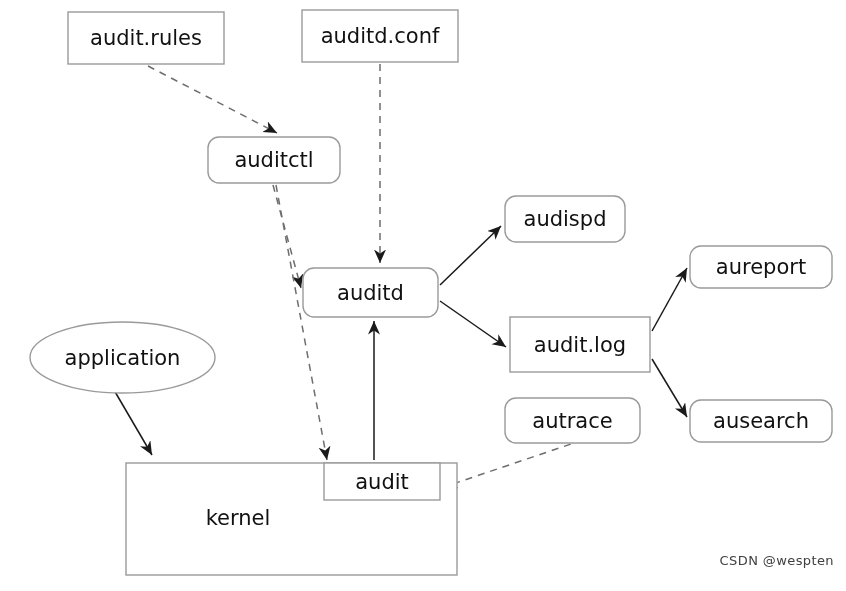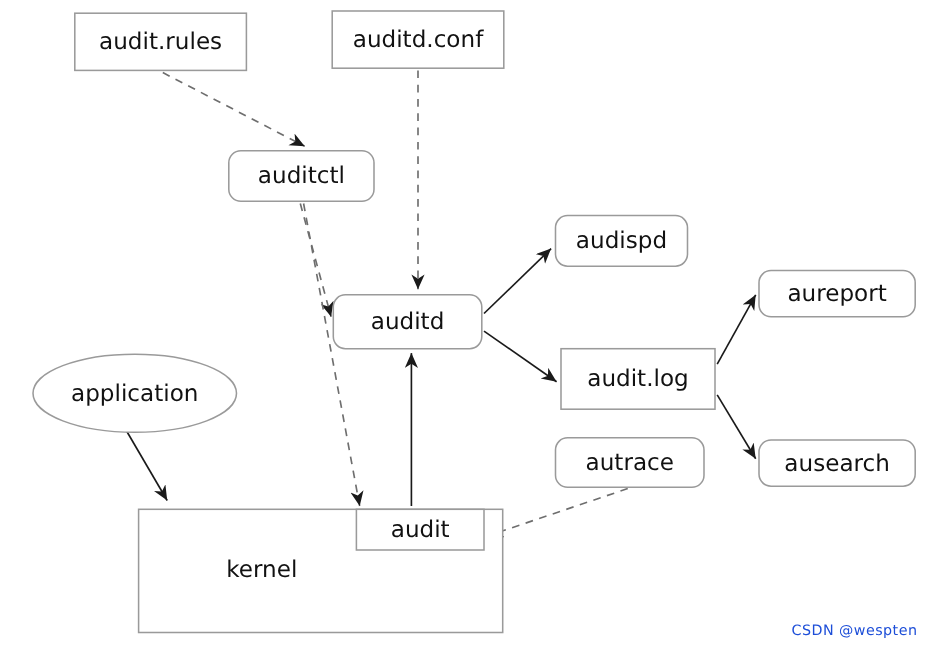--- a/index.html
+++ b/index.html
@@ -54,24 +54,24 @@
   }
   .edge-dashed {
     stroke: #6e6e6e;
     stroke-width: 1.5;
     fill: none;
     stroke-dasharray: 7 6;
   }
   .watermark {
     position: absolute;
     right: 12px;
-    bottom: 10px;
+    bottom: 23px;
     font-family: "DejaVu Sans", sans-serif;
     font-size: 13px;
-    color: #1d4ed8;
+    color: #404040;
     letter-spacing: 0.4px;
     user-select: none;
   }
 </style>
 </head>
 <body>
 
 <div id="diagram-root">
 
   <svg class="diagram-canvas" viewBox="0 0 846 591">

